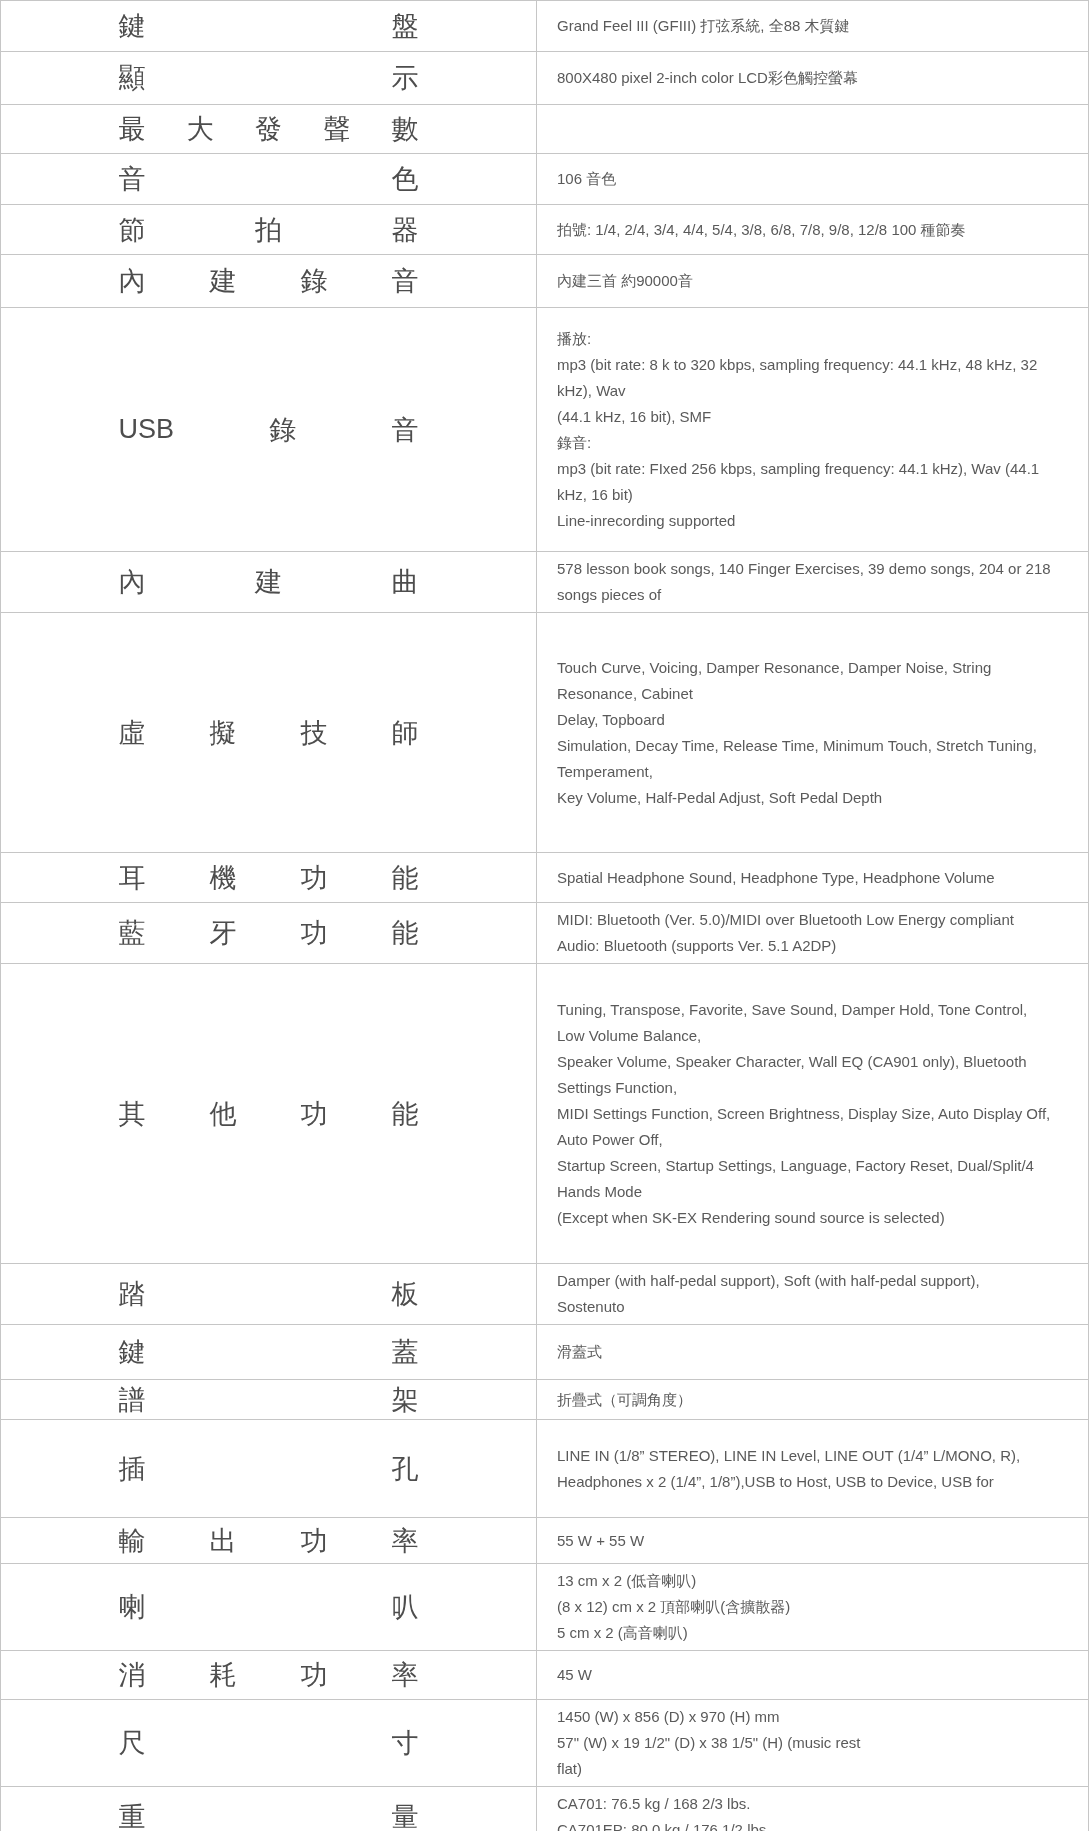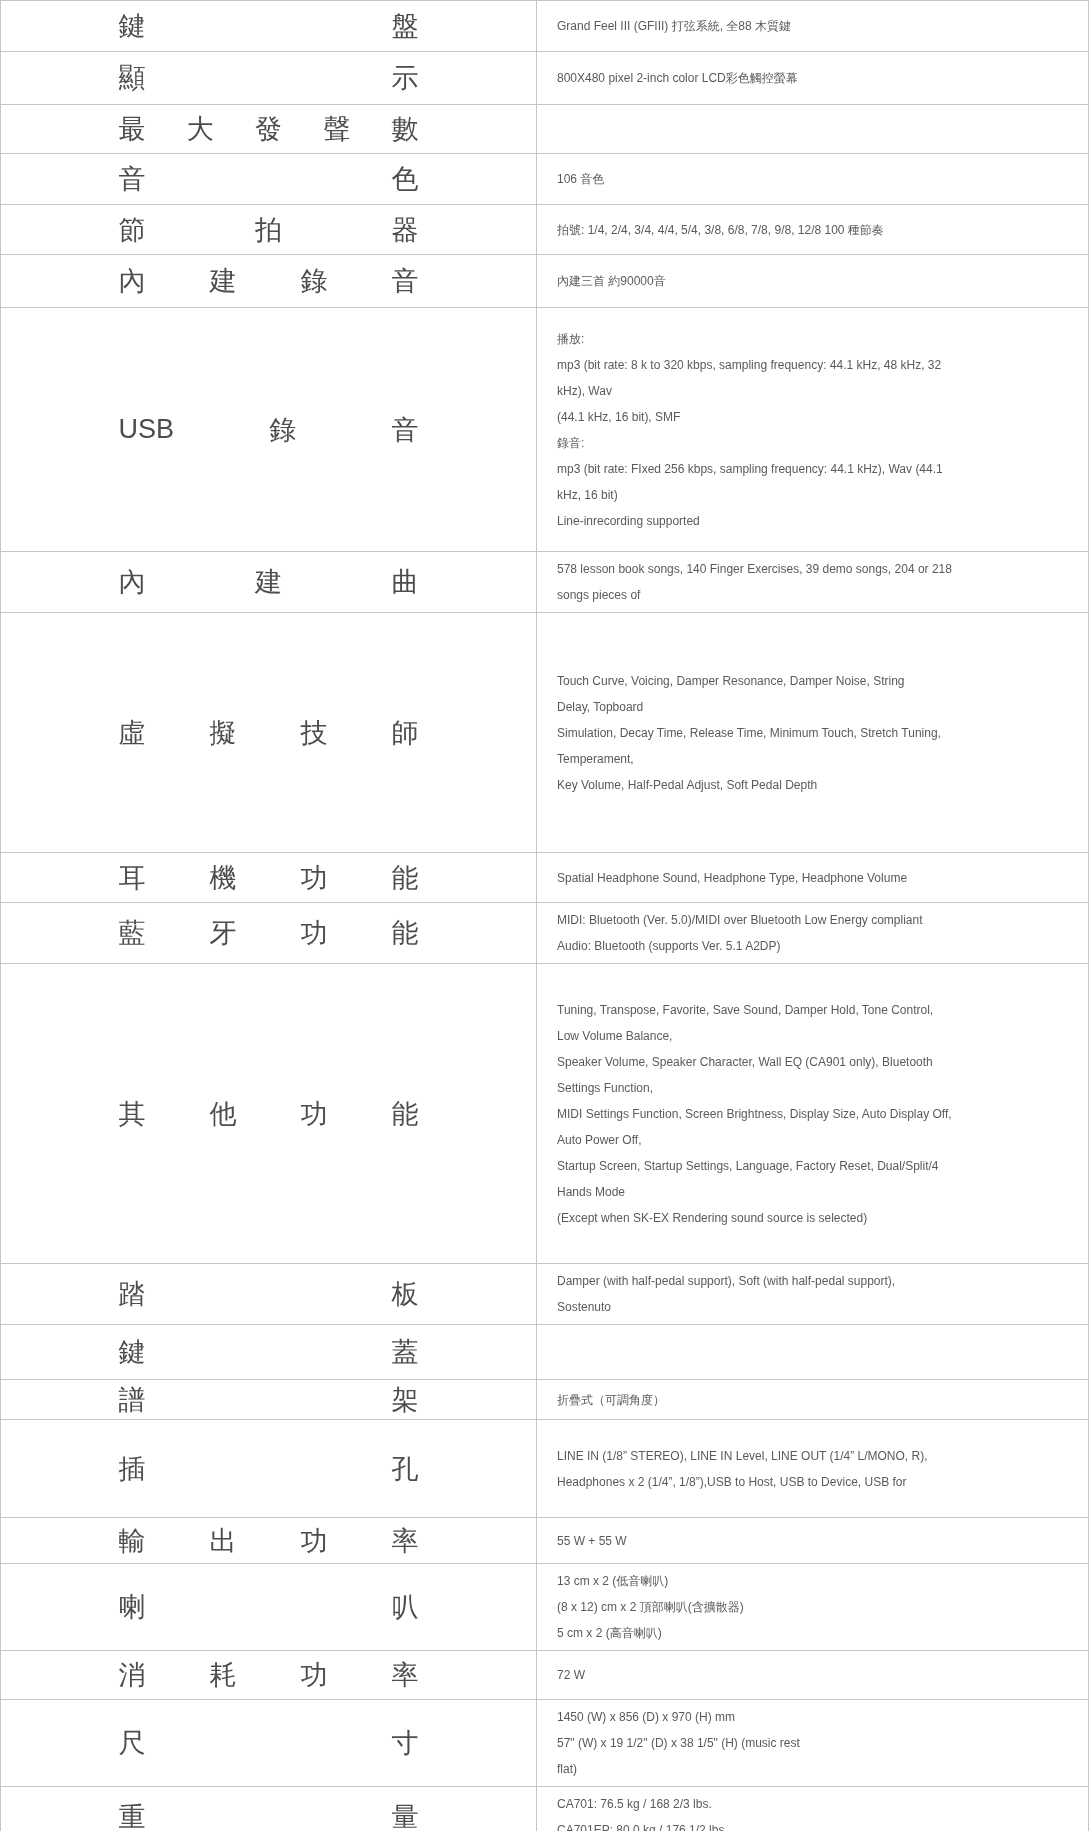--- a/index.html
+++ b/index.html
@@ -59,21 +59,21 @@
     color:#4d4d4d;
     letter-spacing:0;
     white-space:nowrap;
   }
   .value-cell{
     flex:1;
     display:flex;
     flex-direction:column;
     justify-content:center;
     padding:4px 4px 4px 20px;
-    font-size:12px;
+    font-size:15px;
     line-height:26px;
     color:#5a5a5a;
     box-sizing:border-box;
   }
   .value-line{min-height:26px;}
 </style>
 </head>
 <body>
 
 <div class="spec-table">
@@ -182,20 +182,21 @@
       <div class="label-cell">
         <div class="label-inner">
           <span class="label-char">虛</span>
           <span class="label-char">擬</span>
           <span class="label-char">技</span>
           <span class="label-char">師</span>
         </div>
       </div>
       <div class="value-cell">
         <div class="value-line">Touch Curve, Voicing, Damper Resonance, Damper Noise, String</div>
+        <div class="value-line">Resonance, Cabinet</div>
         <div class="value-line">Delay, Topboard</div>
         <div class="value-line">Simulation, Decay Time, Release Time, Minimum Touch, Stretch Tuning,</div>
         <div class="value-line">Temperament,</div>
         <div class="value-line">Key Volume, Half-Pedal Adjust, Soft Pedal Depth</div>
       </div>
     </div>
     <div class="row">
       <div class="label-cell">
         <div class="label-inner">
           <span class="label-char">耳</span>
@@ -255,20 +256,23 @@
         <div class="value-line">Sostenuto</div>
       </div>
     </div>
     <div class="row">
       <div class="label-cell">
         <div class="label-inner">
           <span class="label-char">鍵</span>
           <span class="label-char">蓋</span>
         </div>
       </div>
+      <div class="value-cell">
+        <div class="value-line">滑蓋式</div>
+      </div>
     </div>
     <div class="row">
       <div class="label-cell">
         <div class="label-inner">
           <span class="label-char">譜</span>
           <span class="label-char">架</span>
         </div>
       </div>
       <div class="value-cell">
         <div class="value-line">折疊式（可調角度）</div>
@@ -315,21 +319,21 @@
     <div class="row">
       <div class="label-cell">
         <div class="label-inner">
           <span class="label-char">消</span>
           <span class="label-char">耗</span>
           <span class="label-char">功</span>
           <span class="label-char">率</span>
         </div>
       </div>
       <div class="value-cell">
-        <div class="value-line">72 W</div>
+        <div class="value-line">45 W</div>
       </div>
     </div>
     <div class="row">
       <div class="label-cell">
         <div class="label-inner">
           <span class="label-char">尺</span>
           <span class="label-char">寸</span>
         </div>
       </div>
       <div class="value-cell">

